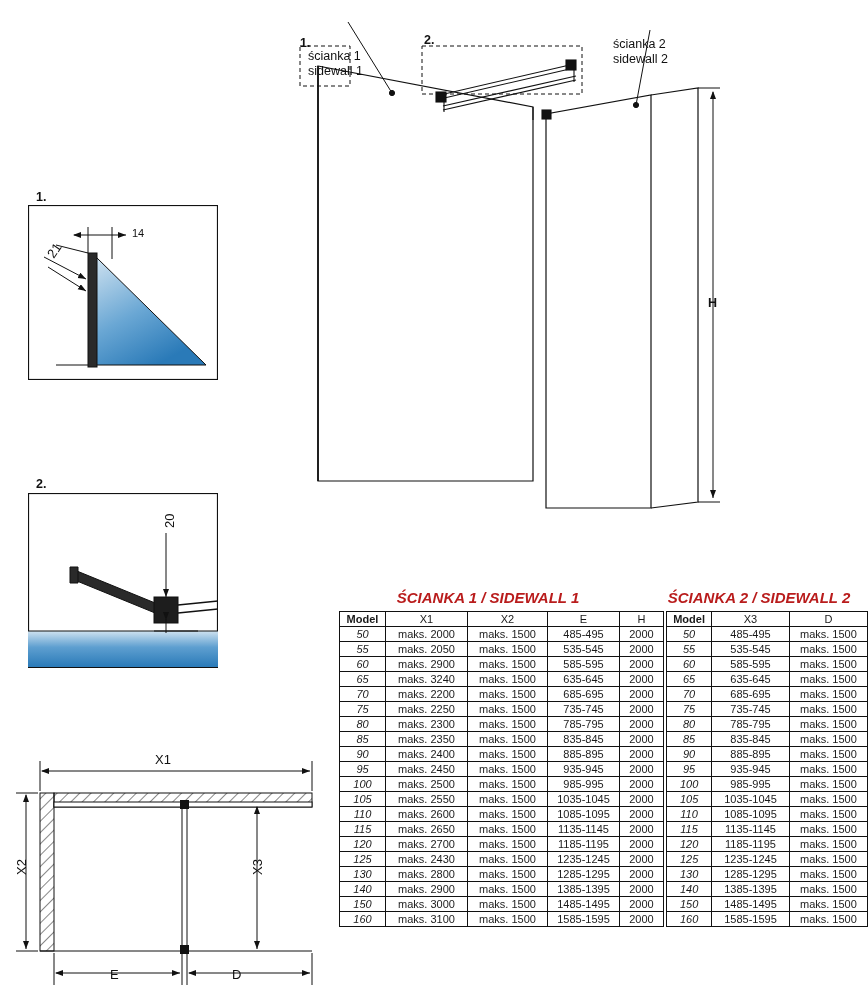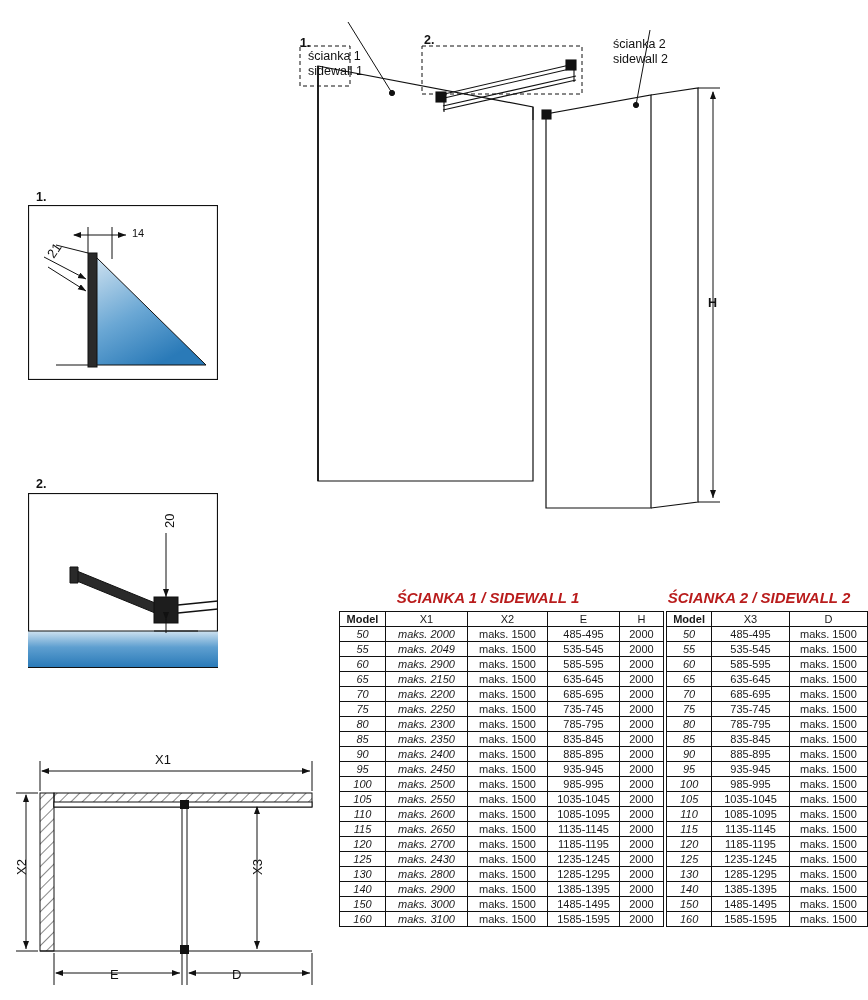--- a/index.html
+++ b/index.html
@@ -29,21 +29,21 @@
     text-align:center;
     font-weight:normal;
     height:15px;
     box-sizing:border-box;
     white-space:nowrap;
   }
   table th{font-size:11px;}
   td.model{font-weight:normal;font-style:italic;}
   th.model{font-weight:bold;}
   .t1 td.c0{width:46px;}
-  .t1 td.c1{width:82px;font-style:italic;}
+  .t1 td.c1{width:82px;}
   .t1 td.c2{width:80px;}
   .t1 td.c3{width:72px;}
   .t1 td.c4{width:44px;}
   .t2 td.c0{width:46px;}
   .t2 td.c1{width:80px;}
   .t2 td.c2{width:80px;}
 </style>
 </head>
 <body>
 
@@ -251,35 +251,35 @@
     <tbody id="t1body">
         <tr>
           <td class="c0 model">50</td>
           <td class="c1">maks. 2000</td>
           <td class="c2">maks. 1500</td>
           <td class="c3">485-495</td>
           <td class="c4">2000</td>
         </tr>
         <tr>
           <td class="c0 model">55</td>
-          <td class="c1">maks. 2049</td>
+          <td class="c1">maks. 2050</td>
           <td class="c2">maks. 1500</td>
           <td class="c3">535-545</td>
           <td class="c4">2000</td>
         </tr>
         <tr>
           <td class="c0 model">60</td>
           <td class="c1">maks. 2900</td>
           <td class="c2">maks. 1500</td>
           <td class="c3">585-595</td>
           <td class="c4">2000</td>
         </tr>
         <tr>
           <td class="c0 model">65</td>
-          <td class="c1">maks. 2150</td>
+          <td class="c1">maks. 3240</td>
           <td class="c2">maks. 1500</td>
           <td class="c3">635-645</td>
           <td class="c4">2000</td>
         </tr>
         <tr>
           <td class="c0 model">70</td>
           <td class="c1">maks. 2200</td>
           <td class="c2">maks. 1500</td>
           <td class="c3">685-695</td>
           <td class="c4">2000</td>

